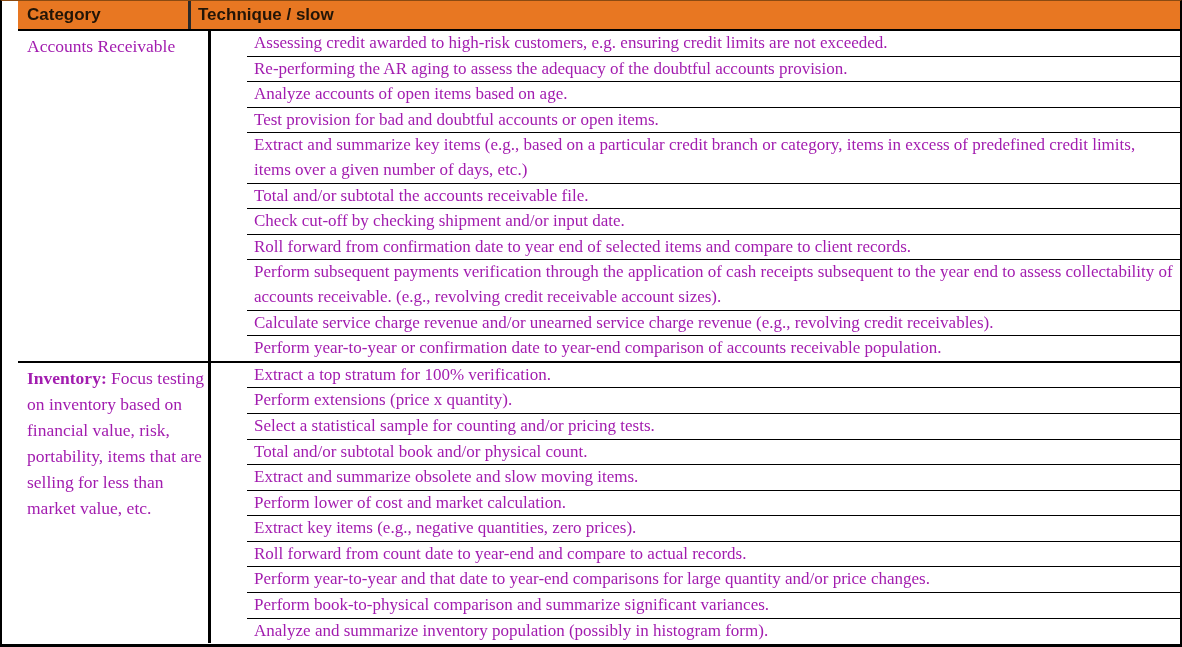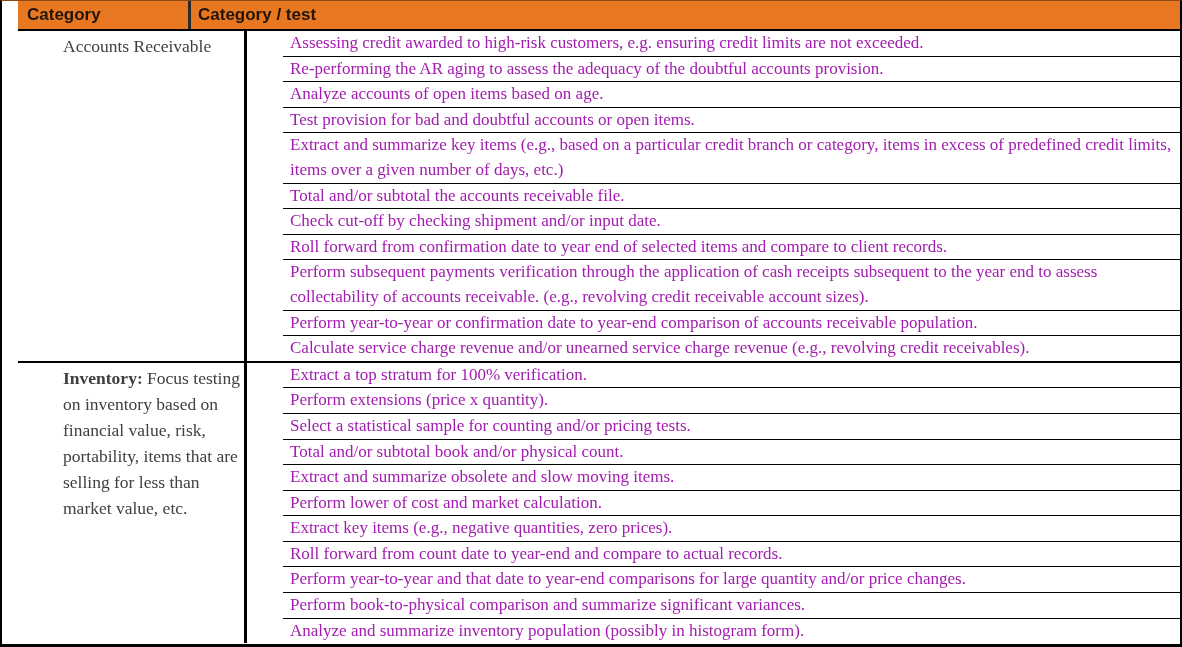--- a/index.html
+++ b/index.html
@@ -71,22 +71,21 @@
     border-top: 2px solid var(--border-color);
   }
   .catcell {
     width: 193px;
     flex: 0 0 auto;
     box-sizing: border-box;
     border-right: 3px solid var(--border-color);
     padding: 2px 3px 0 9px;
     font-size: 17.5px;
     line-height: 26px;
-    color: #404040;
-    margin-left: 36px;
+    color: #a21caf;
   }
   .cat-title { font-weight: normal; }
   .cat-title.bold { font-weight: bold; }
   .cat-desc { font-weight: normal; }
   .techcol {
     flex: 1 1 auto;
     display: flex;
     flex-direction: column;
     min-width: 0;
   }
@@ -105,21 +104,21 @@
   .techcol .trow:first-child {
     border-top: none;
   }
 </style>
 </head>
 <body>
 
 <div id="table" style="--header-bg: #E87722; --header-text: #221507; --border-color: #000000;">
   <div class="hrow">
     <div class="hcell cat">Category</div>
-    <div class="hcell tech">Category / test</div>
+    <div class="hcell tech">Technique / slow</div>
   </div>
   <div id="sections">
   <div class="section">
     <div class="catcell">
       <span class="cat-title">Accounts Receivable</span>
       <span class="cat-desc"></span>
     </div>
     <div class="techcol">
   <div class="trow">Assessing credit awarded to high-risk customers, e.g. ensuring credit limits are not exceeded.</div>
 
@@ -132,23 +131,23 @@
   <div class="trow">Extract and summarize key items (e.g., based on a particular credit branch or category, items in excess of predefined credit limits, items over a given number of days, etc.)</div>
 
   <div class="trow">Total and/or subtotal the accounts receivable file.</div>
 
   <div class="trow">Check cut-off by checking shipment and/or input date.</div>
 
   <div class="trow">Roll forward from confirmation date to year end of selected items and compare to client records.</div>
 
   <div class="trow">Perform subsequent payments verification through the application of cash receipts subsequent to the year end to assess collectability of accounts receivable. (e.g., revolving credit receivable account sizes).</div>
 
+  <div class="trow">Calculate service charge revenue and/or unearned service charge revenue (e.g., revolving credit receivables).</div>
+
   <div class="trow">Perform year-to-year or confirmation date to year-end comparison of accounts receivable population.</div>
-
-  <div class="trow">Calculate service charge revenue and/or unearned service charge revenue (e.g., revolving credit receivables).</div>
 </div>
   </div>
 
   <div class="section">
     <div class="catcell">
       <span class="cat-title bold">Inventory:</span>
       <span class="cat-desc">Focus testing on inventory based on financial value, risk, portability, items that are selling for less than market value, etc.</span>
     </div>
     <div class="techcol">
   <div class="trow">Extract a top stratum for 100% verification.</div>

